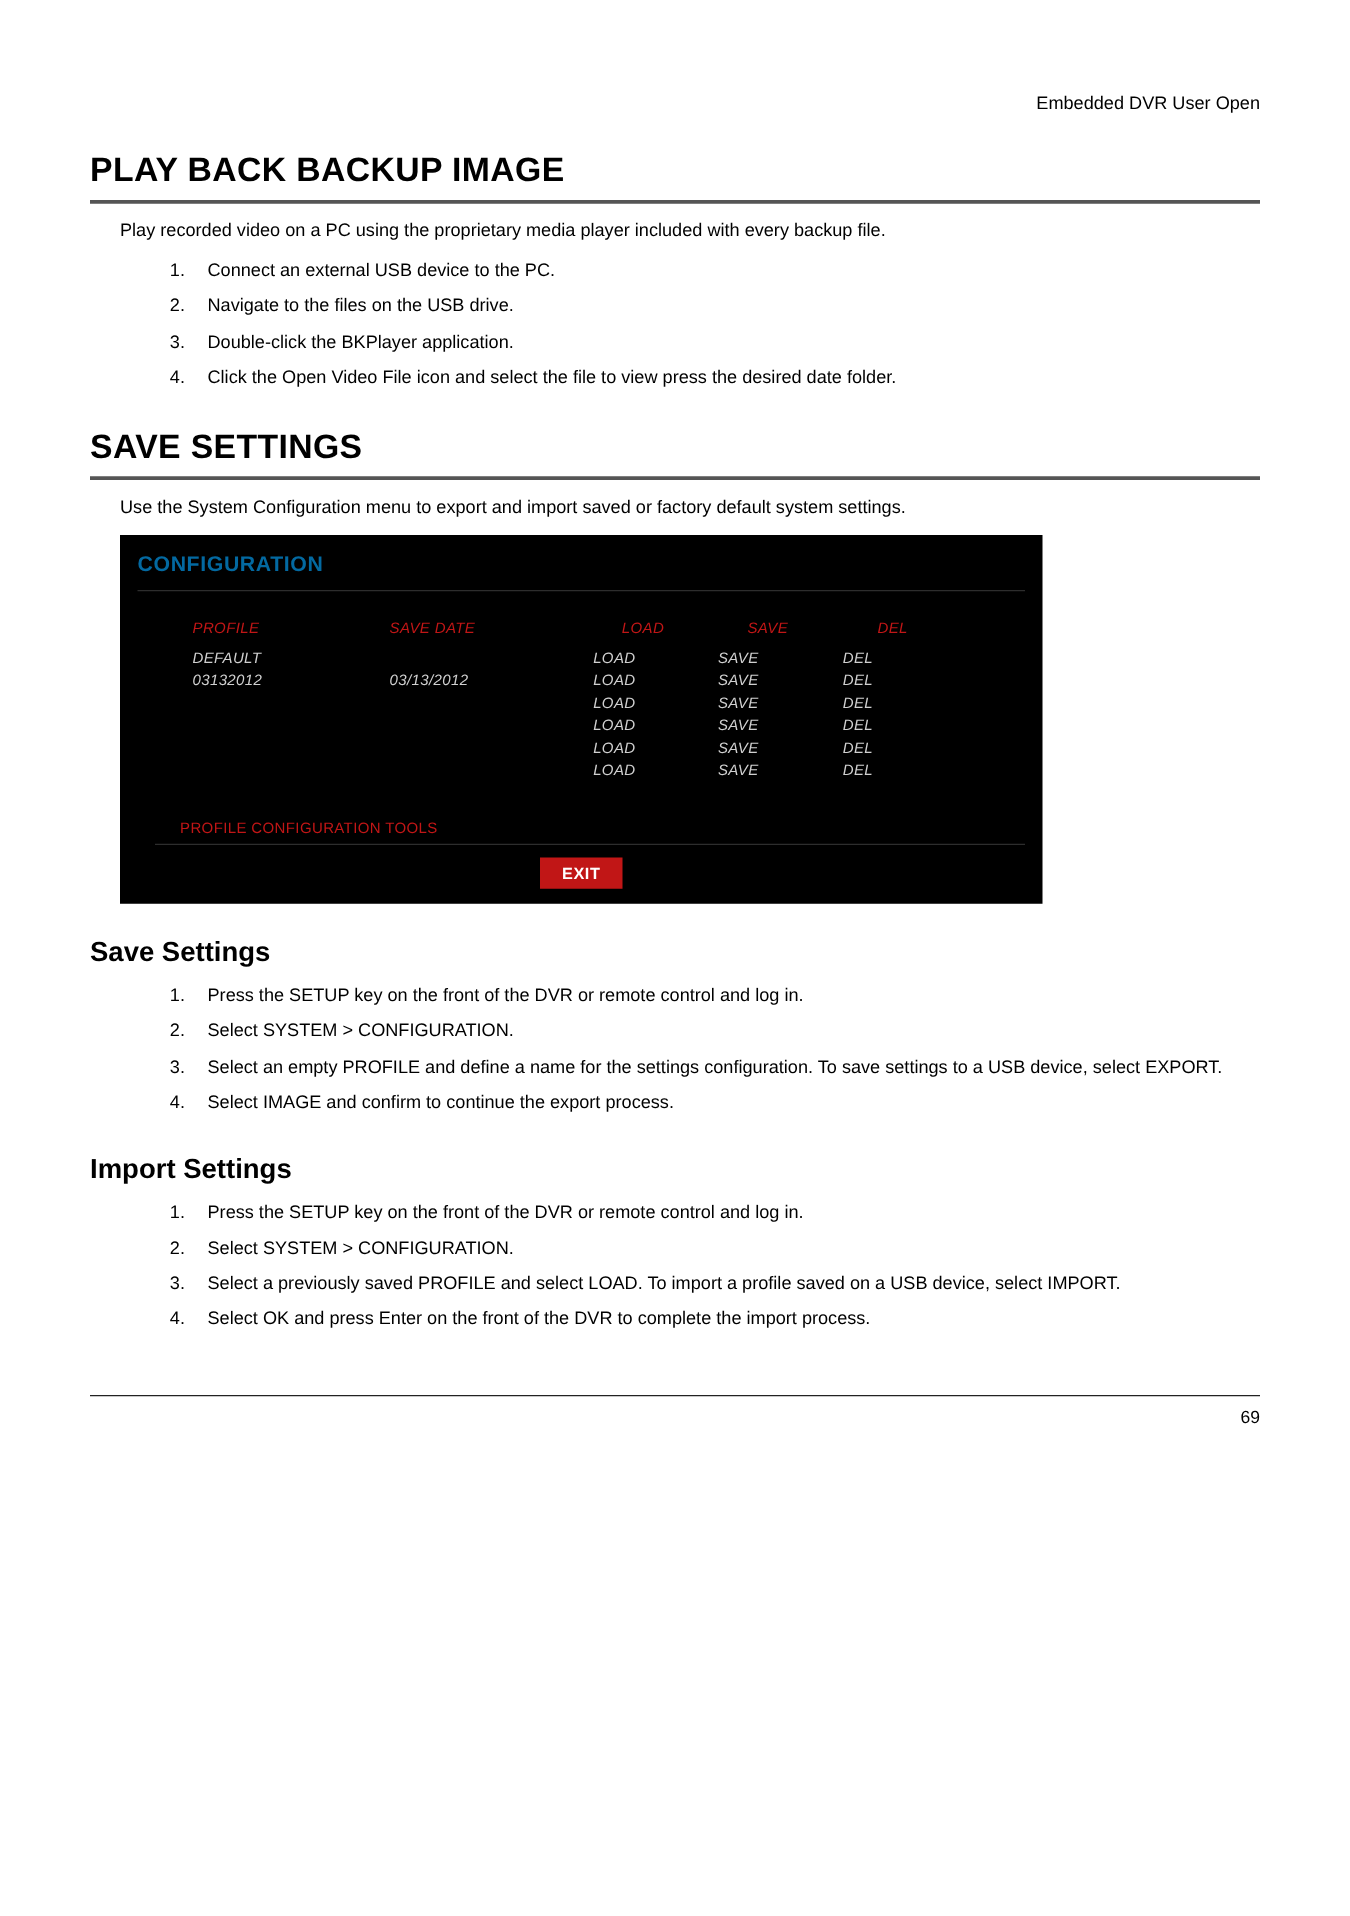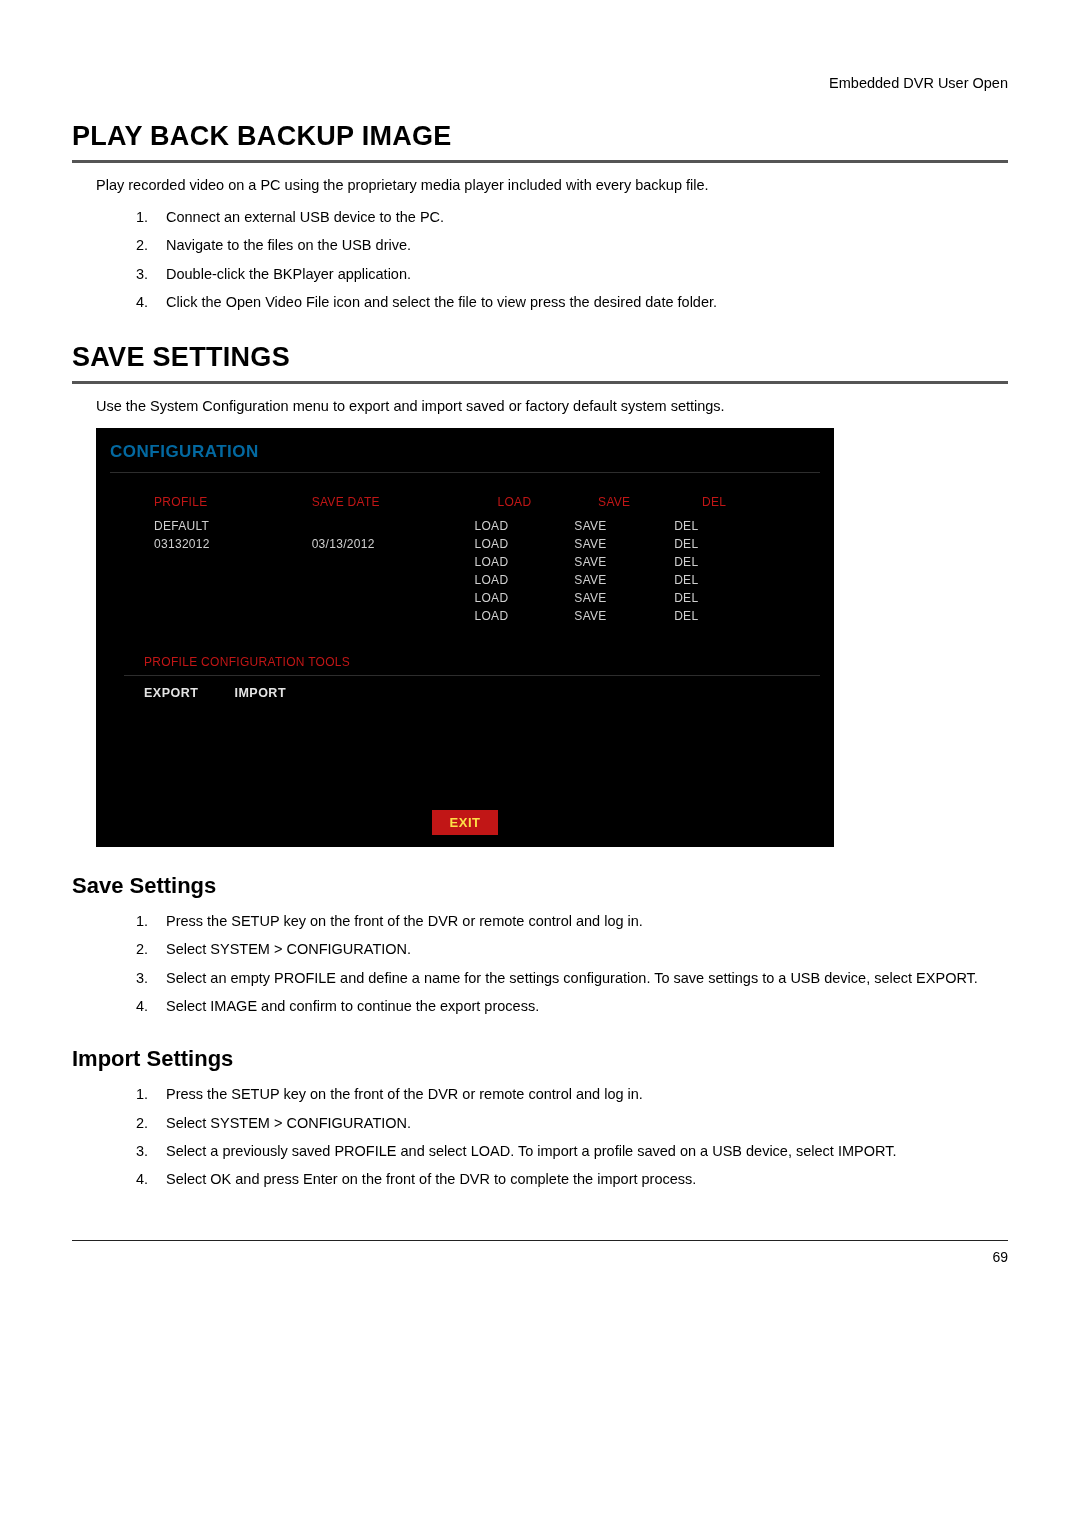--- a/index.html
+++ b/index.html
@@ -74,20 +74,21 @@
     .config-hr {
       border: none;
       border-top: 1px solid #2d2d2d;
       margin: 0 14px 18px 14px;
     }
     .config-table {
       width: 620px;
       margin: 0 auto 0 48px;
       border-collapse: collapse;
       font-size: 13px;
+      font-style: italic;
     }
     .config-table th {
       color: #c11616;
       font-weight: normal;
       text-align: left;
       padding: 4px 10px 8px 10px;
       font-size: 12px;
       letter-spacing: 0.3px;
     }
     .config-table td {
@@ -121,21 +122,21 @@
       color: #e4e4e4;
       margin-bottom: 110px;
     }
     .exit-bar {
       display: flex;
       justify-content: center;
       padding-bottom: 12px;
     }
     .exit-btn {
       background: #c11616;
-      color: #fde047;
+      color: #ffffff;
       font-weight: bold;
       font-size: 13px;
       padding: 5px 18px;
       letter-spacing: 0.5px;
     }
     .footer-rule {
       border: none;
       border-top: 1px solid #222;
       margin-top: 50px;
     }
@@ -219,24 +220,20 @@
         <td></td>
         <td class="act">LOAD</td>
         <td class="act">SAVE</td>
         <td class="act">DEL</td>
       </tr>
     </tbody>
   </table>
 
   <div class="section-label">PROFILE CONFIGURATION TOOLS</div>
   <hr class="section-hr">
-  <div class="tools-row">
-    <span>EXPORT</span>
-    <span>IMPORT</span>
-  </div>
 
   <div class="exit-bar">
     <div class="exit-btn">EXIT</div>
   </div>
 </div>
 
 <h2>Save Settings</h2>
 <ol class="steps">
   <li>Press the SETUP key on the front of the DVR or remote control and log in.</li>
   <li>Select SYSTEM &gt; CONFIGURATION.</li>

